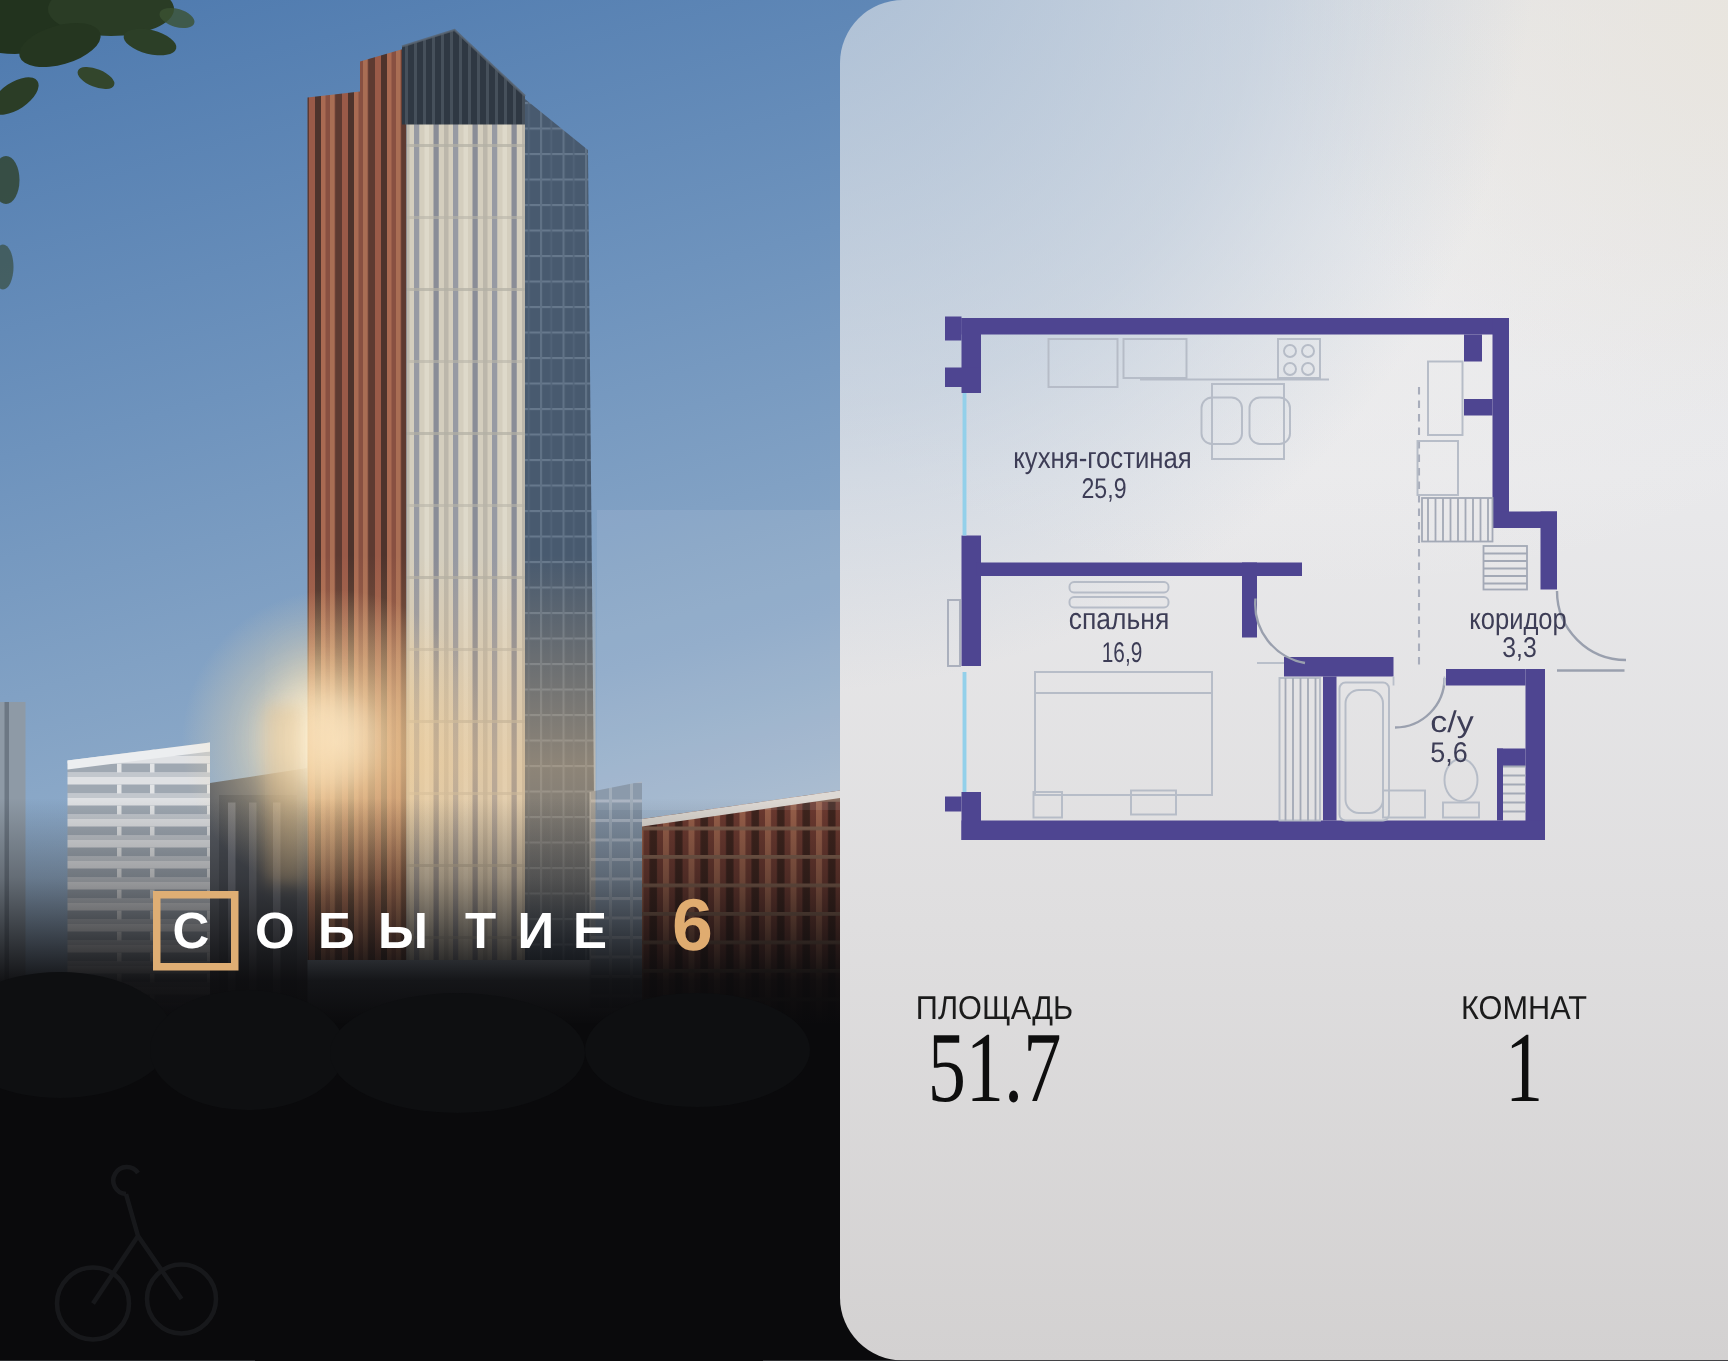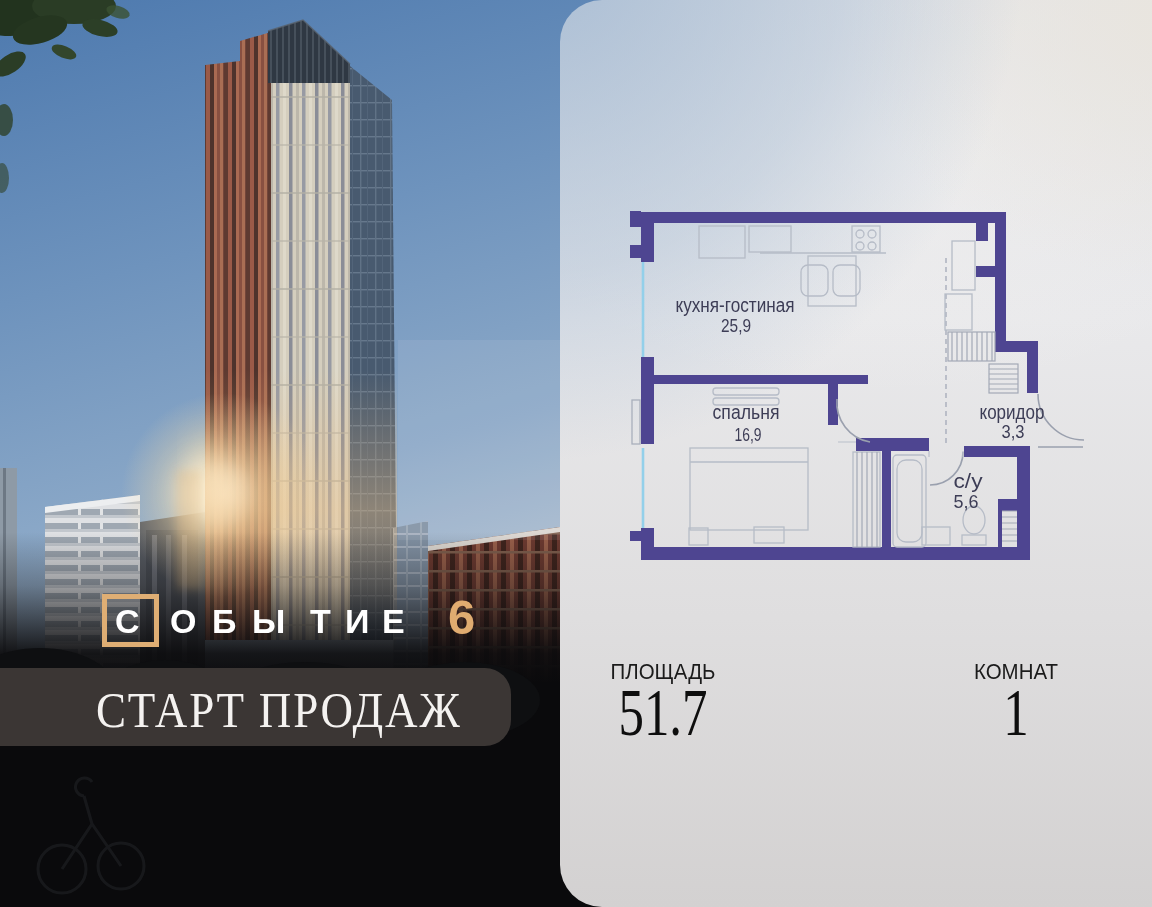--- a/index.html
+++ b/index.html
@@ -290,16 +290,13 @@
  <div class="ll" style="left:13px">С</div>
  <div class="ll" style="left:68px">О</div>
  <div class="ll" style="left:110px">Б</div>
  <div class="ll" style="left:150px">Ы</div>
  <div class="ll" style="left:208px">Т</div>
  <div class="ll" style="left:243px">И</div>
  <div class="ll" style="left:280px">Е</div>
  <div id="l6">6</div>
 </div>
 
-<div id="startbox">
-      <span>СТАРТ ПРОДАЖ</span>
-    </div>
 </div>
 
 </body></html>

